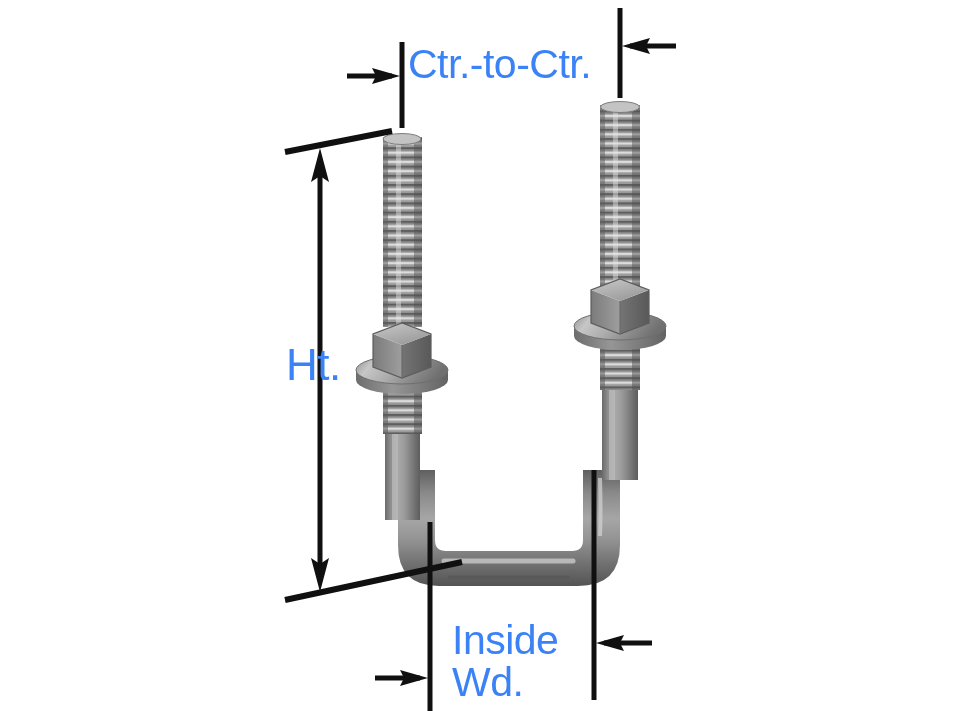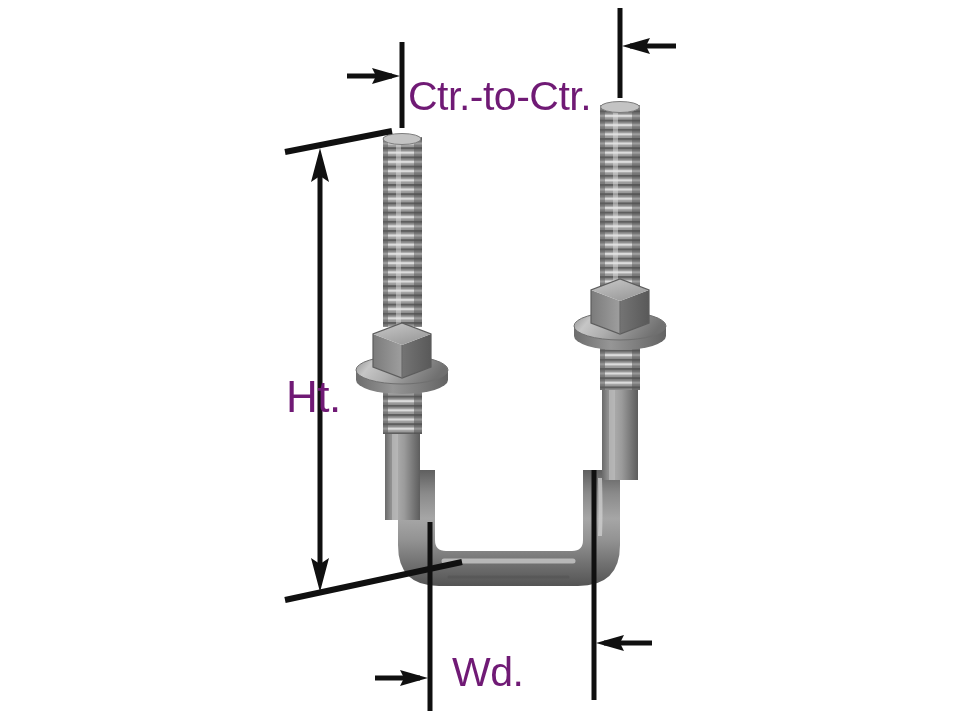--- a/index.html
+++ b/index.html
@@ -17,26 +17,25 @@
   }
   #diagram-svg {
     position: absolute;
     left: 0;
     top: 0;
     width: 964px;
     height: 711px;
   }
   .dim-label {
     position: absolute;
-    color: #701a75;
+    color: #3b82f6;
     font-family: "Liberation Sans", sans-serif;
     font-weight: 400;
     white-space: pre;
     line-height: 1.02;
-    margin-top: 32px;
   }
   #label-ctr-to-ctr {
     left: 408px;
     top: 44px;
     font-size: 41px;
     letter-spacing: -0.5px;
   }
   #label-ht {
     left: 286px;
     top: 343px;
@@ -267,15 +266,15 @@
         <line x1="652" y1="643" x2="604" y2="643" stroke-width="5"></line>
         <path d="M 596 643 L 624 635 L 620 643 L 624 651 Z" stroke="none"></path>
       </g>
     </g>
   </svg>
 
   <div class="dim-label" id="label-ctr-to-ctr">Ctr.-to-Ctr.</div>
 
   <div class="dim-label" id="label-ht">Ht.</div>
 
-  <div class="dim-label" id="label-inside-wd"><span class="ln2">Wd.</span></div>
+  <div class="dim-label" id="label-inside-wd"><span class="ln1">Inside</span><span class="ln2">Wd.</span></div>
 
 </div>
 
 </body></html>

